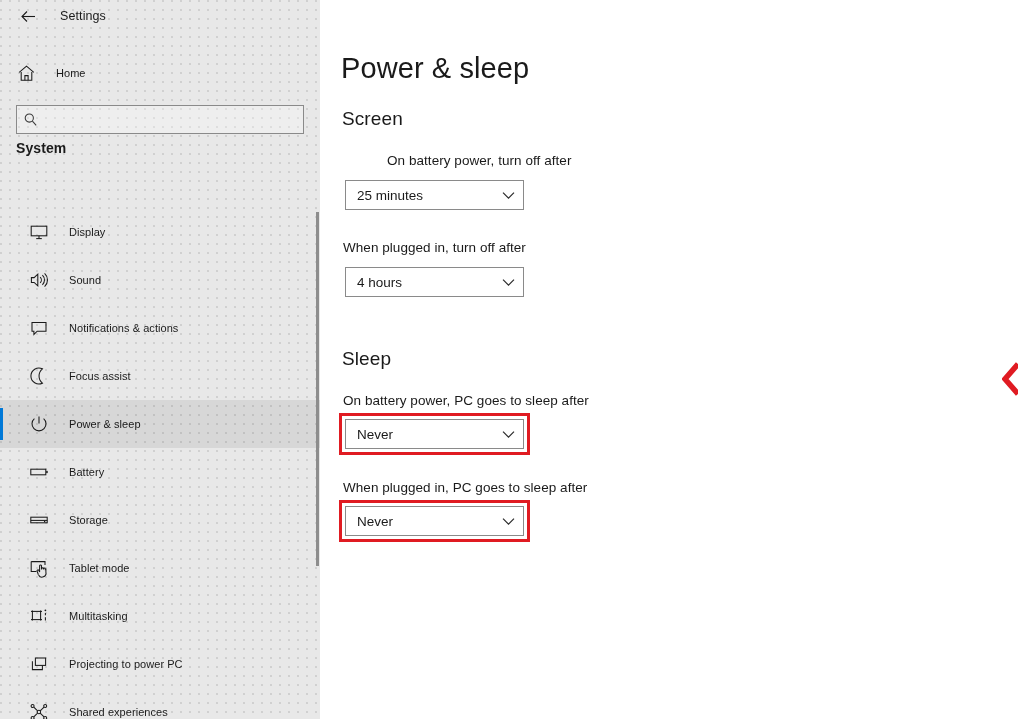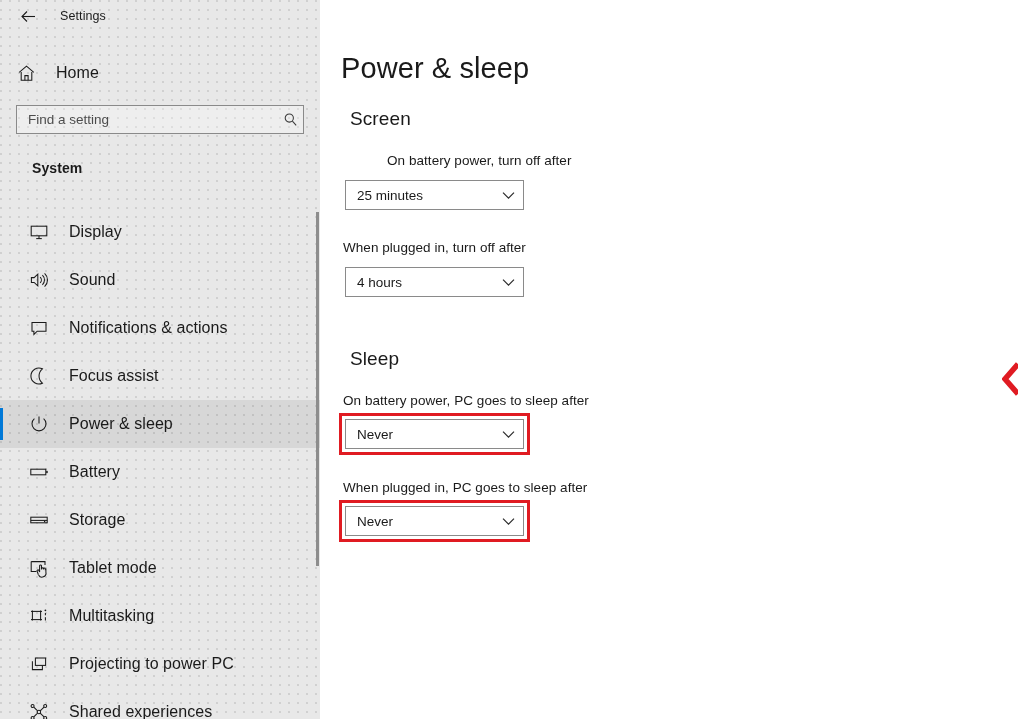--- a/index.html
+++ b/index.html
@@ -74,21 +74,21 @@
   .nav-icon {
     width: 24px; height: 24px;
     margin-left: 14px;
     flex: 0 0 24px;
     display: flex; align-items: center; justify-content: center;
     color: #1a1a1a;
   }
   .nav-icon svg { display: block; }
   .nav-label {
     margin-left: 18px;
-    font-size: 16px;
+    font-size: 11px;
     color: #1a1a1a;
     white-space: nowrap;
     letter-spacing: 0.05px;
   }
 
   
   #search-box {
     position: absolute;
     left: 16px; top: 105px;
     width: 288px; height: 29px;
@@ -112,26 +112,25 @@
   #search-icon {
     flex: 0 0 26px;
     display: flex; align-items: center; justify-content: center;
     color: #3a3a3a;
     cursor: pointer;
   }
 
   
   #sidebar-group-title {
     position: absolute;
-    left: 16px; top: 160px;
+    left: 16px; top: 140px;
     font-size: 14px;
     font-weight: bold;
     color: #1a1a1a;
     letter-spacing: 0.1px;
-    margin-left: 16px;
   }
 
   
   #nav-list {
     position: absolute;
     left: 0; top: 208px;
     width: 320px;
     height: 511px;
     overflow: hidden;
   }
@@ -182,21 +181,21 @@
     left: 21px; top: 52px;
     font-size: 29px;
     font-weight: normal;
     color: #1a1a1a;
     letter-spacing: 0.1px;
     white-space: nowrap;
   }
 
   .section-title {
     position: absolute;
-    left: 30px;
+    left: 22px;
     font-size: 19px;
     font-weight: normal;
     color: #1a1a1a;
     letter-spacing: 0.1px;
     white-space: nowrap;
   }
   .field-label {
     position: absolute;
     left: 23px;
     font-size: 13.5px;
@@ -273,21 +272,20 @@
         <svg width="19" height="19" viewBox="0 0 19 19" fill="none" stroke="currentColor" stroke-width="1.05">
           <path d="M2.2 8.4 L9.5 2.2 L16.8 8.4"></path>
           <path d="M4.2 8.0 V16.2 H14.8 V8.0"></path>
           <path d="M7.9 16.2 V11.6 H11.1 V16.2"></path>
         </svg>
       </span>
       <span class="nav-label">Home</span>
     </div>
 
     <div id="search-box">
-      <input id="search-input" type="text" autocomplete="off" placeholder="Find a setting" style="">
       <span id="search-icon">
         <svg width="15" height="15" viewBox="0 0 15 15" fill="none" stroke="currentColor" stroke-width="1.05">
           <circle cx="6.3" cy="6.0" r="4.1"></circle>
           <path d="M9.4 9.2 L13.2 13.3"></path>
         </svg>
       </span>
     </div>
 
     <div id="sidebar-group-title">System</div>
 

